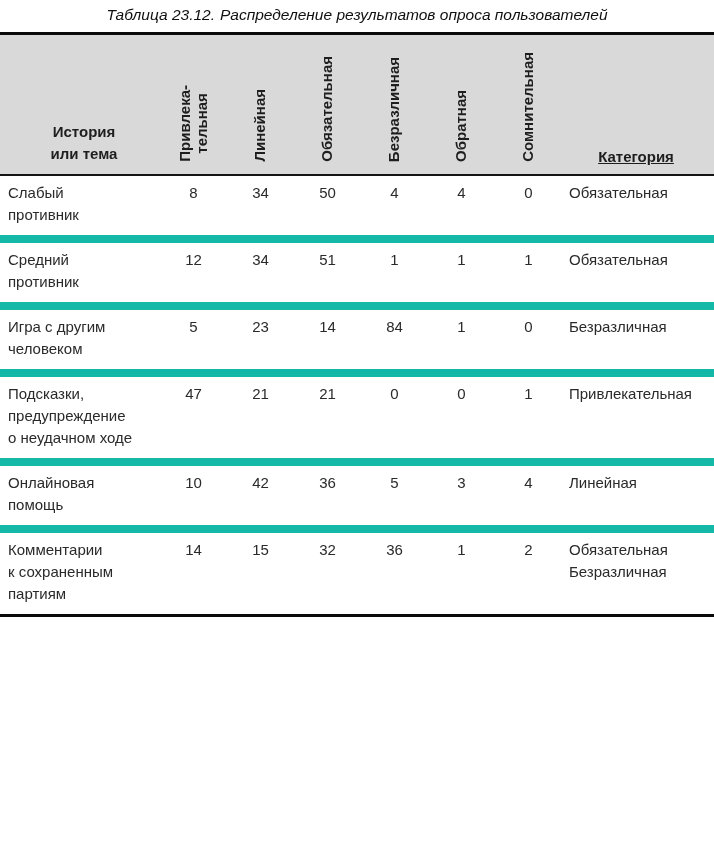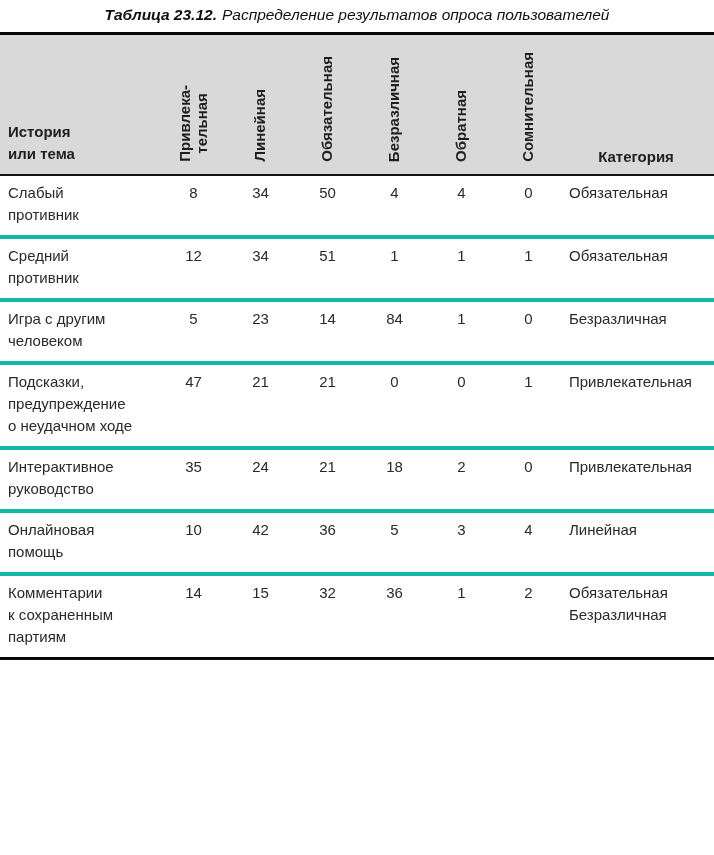--- a/index.html
+++ b/index.html
@@ -13,61 +13,61 @@
 
   
   .title {
     text-align: center;
     font-style: italic;
     font-size: 15.5px;
     line-height: 20px;
     padding: 5px 0 7px 0;
     color: #101010;
   }
-  .title .t-label { font-weight: bold; margin-right: 5px; }
+  .title .t-label { font-weight: normal; margin-right: 5px; }
 
   
   table.survey {
     width: 714px;
     border-collapse: collapse;
     table-layout: fixed;
     border-top: 3px solid #0a0a0a;
     border-bottom: 3px solid #0a0a0a;
   }
   thead tr {
     background: #d9d9d9;
     border-bottom: 2px solid #141414;
   }
   th {
     font-weight: bold;
     font-size: 15px;
     vertical-align: bottom;
     padding: 0 0 9px 0;
   }
   th.topic-th {
-    text-align: left;
+    text-align: center;
     padding-left: 8px;
     white-space: pre-line;
     line-height: 22px;
     height: 130px;
   }
   th.rot-th { text-align: center; }
   .rot {
     display: inline-block;
     writing-mode: vertical-rl;
     transform: rotate(180deg);
     white-space: pre-line;
     line-height: 1.12;
     font-weight: bold;
     font-size: 15px;
   }
-  th.cat-th { text-align: center; padding-right: 4px; }
+  th.cat-th { text-align: center; padding-right: 4px; text-decoration: underline; }
 
   tbody tr { background: #ffffff; }
-  tbody tr:not(:last-child) { border-bottom: 4px solid #14b8a6; }
+  tbody tr:not(:last-child) { border-bottom: 8px solid #14b8a6; }
   td {
     font-size: 15px;
     line-height: 22px;
     vertical-align: top;
     padding: 6px 0 9px 0;
     color: #2a2a2a;
   }
   td.name { padding-left: 8px; white-space: pre-line; }
   td.num  { text-align: center; }
   td.cat  { padding-left: 7px; white-space: pre-line; }
@@ -146,31 +146,20 @@
 о неудачном ходе</td>
           <td class="num">47</td>
           <td class="num">21</td>
           <td class="num">21</td>
           <td class="num">0</td>
           <td class="num">0</td>
           <td class="num">1</td>
           <td class="cat">Привлекательная</td>
         </tr>
         <tr>
-          <td class="name">Интерактивное
-руководство</td>
-          <td class="num">35</td>
-          <td class="num">24</td>
-          <td class="num">21</td>
-          <td class="num">18</td>
-          <td class="num">2</td>
-          <td class="num">0</td>
-          <td class="cat">Привлекательная</td>
-        </tr>
-        <tr>
           <td class="name">Онлайновая
 помощь</td>
           <td class="num">10</td>
           <td class="num">42</td>
           <td class="num">36</td>
           <td class="num">5</td>
           <td class="num">3</td>
           <td class="num">4</td>
           <td class="cat">Линейная</td>
         </tr>

